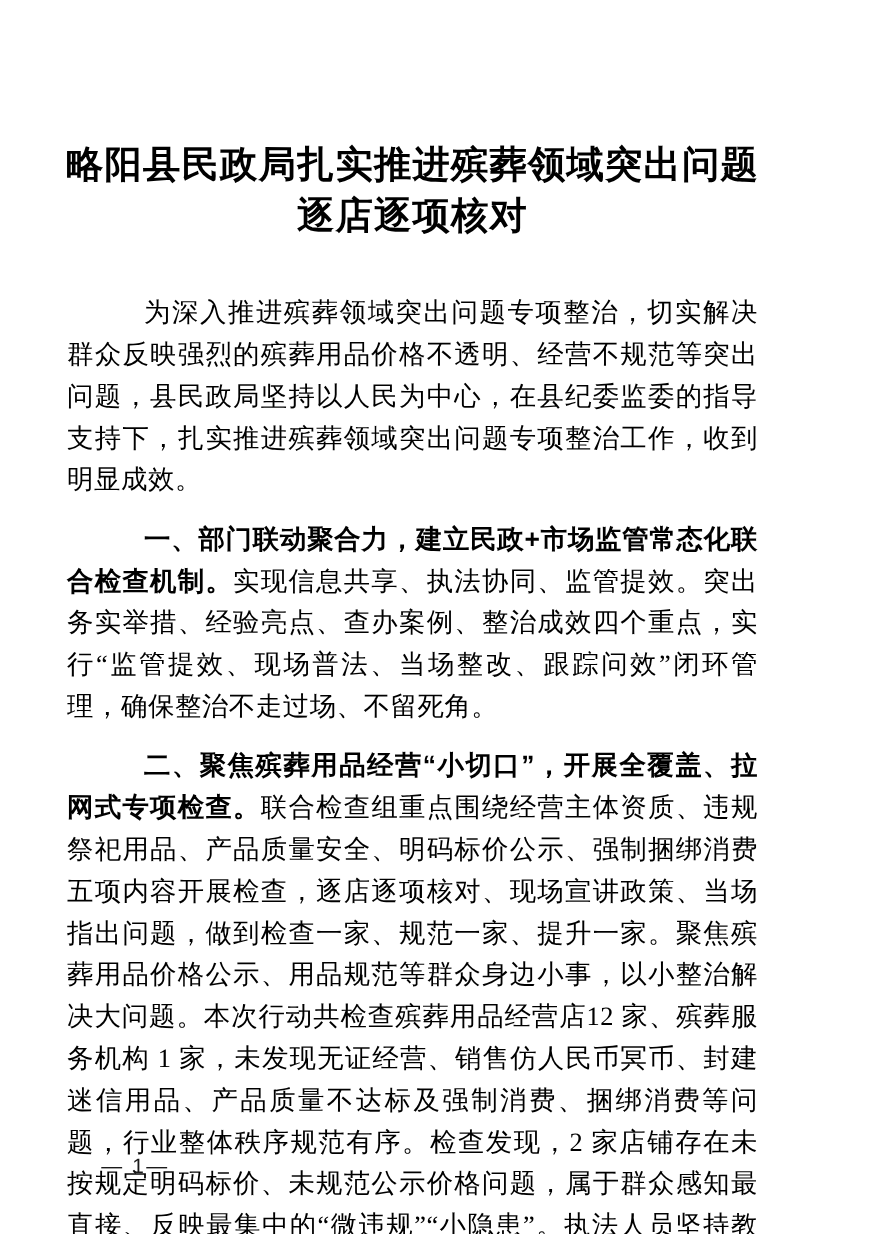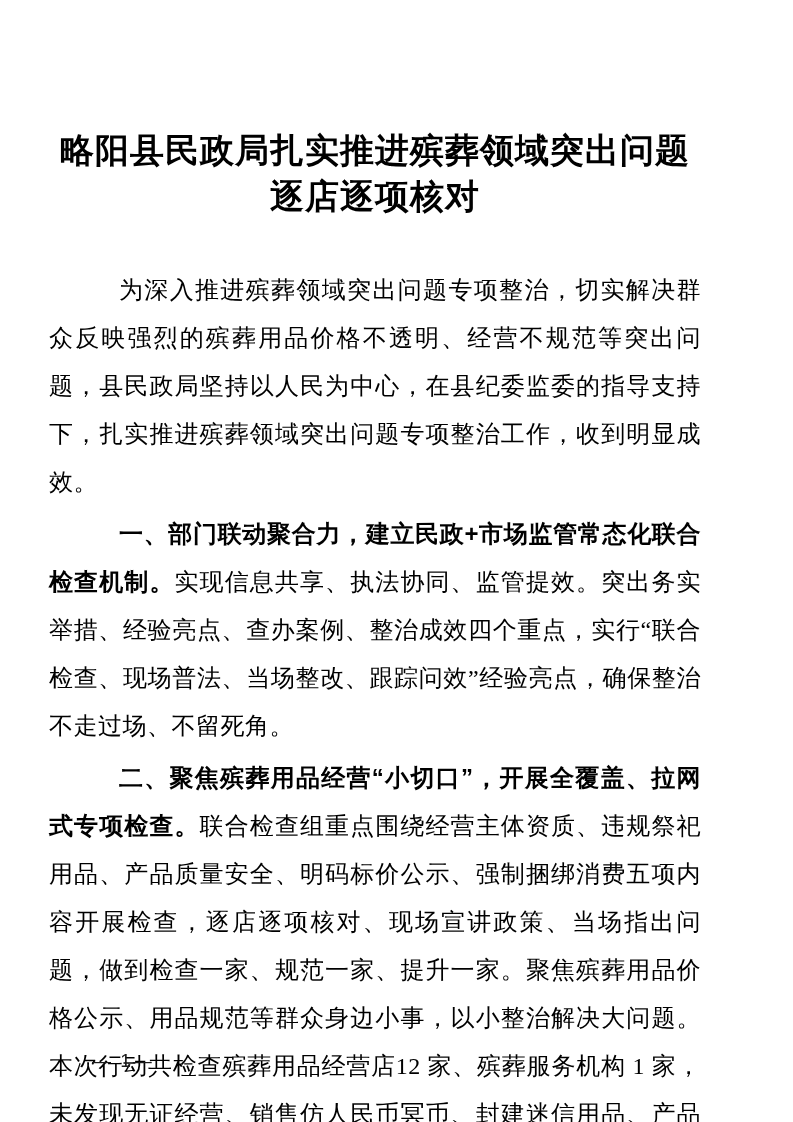--- a/index.html
+++ b/index.html
@@ -28,23 +28,23 @@
     font-size: 34px;
     line-height: 46px;
     font-weight: 700;
     letter-spacing: 1px;
     font-family: "Liberation Serif", "DejaVu Serif", serif;
   }
   .doc-title .title-line {
     display: block;
   }
   .para {
-    margin: 4px;
+    margin: 16px;
     font-size: 24px;
-    line-height: 48px;
+    line-height: 38px;
     text-align: justify;
     text-justify: inter-character;
     text-indent: 70px;
     letter-spacing: 0.5px;
   }
   .para .lead {
     font-weight: 700;
     font-family: "Liberation Sans", "DejaVu Sans", sans-serif;
   }
   .para .lead:empty {
@@ -69,21 +69,21 @@
     <h1 class="doc-title">
       <span class="title-line">略阳县民政局扎实推进殡葬领域突出问题</span>
       <span class="title-line">逐店逐项核对</span>
     </h1>
 
     <p class="para">
       <span>为深入推进殡葬领域突出问题专项整治，切实解决群众反映强烈的殡葬用品价格不透明、经营不规范等突出问题，县民政局坚持以人民为中心，在县纪委监委的指导支持下，扎实推进殡葬领域突出问题专项整治工作，收到明显成效。</span>
     </p>
 
     <p class="para">
-      <span class="lead">一、部门联动聚合力，建立民政+市场监管常态化联合检查机制。</span><span>实现信息共享、执法协同、监管提效。突出务实举措、经验亮点、查办案例、整治成效四个重点，实行“联合检查、现场普法、当场整改、跟踪问效”经验亮点，确保整治不走过场、不留死角。</span>
+      <span class="lead">一、部门联动聚合力，建立民政+市场监管常态化联合检查机制。</span><span>实现信息共享、执法协同、监管提效。突出务实举措、经验亮点、查办案例、整治成效四个重点，实行“监管提效、现场普法、当场整改、跟踪问效”闭环管理，确保整治不走过场、不留死角。</span>
     </p>
 
     <p class="para">
       <span class="lead">二、聚焦殡葬用品经营“小切口”，开展全覆盖、拉网式专项检查。</span><span>联合检查组重点围绕经营主体资质、违规祭祀用品、产品质量安全、明码标价公示、强制捆绑消费五项内容开展检查，逐店逐项核对、现场宣讲政策、当场指出问题，做到检查一家、规范一家、提升一家。聚焦殡葬用品价格公示、用品规范等群众身边小事，以小整治解决大问题。本次行动共检查殡葬用品经营店12 家、殡葬服务机构 1 家，未发现无证经营、销售仿人民币冥币、封建迷信用品、产品质量不达标及强制消费、捆绑消费等问题，行业整体秩序规范有序。检查发现，2 家店铺存在未按规定明码标价、未规范公示价格问题，属于群众感知最直接、反映最集中的“微违规”“小隐患”。执法人员坚持教育与整改并重、规范与提升同步，当场下达限期整改通知书，明确整改标准、时限和要求，</span>
     </p>
 
   </div>
 
   <div class="page-number">— 1—</div>
 </div>

